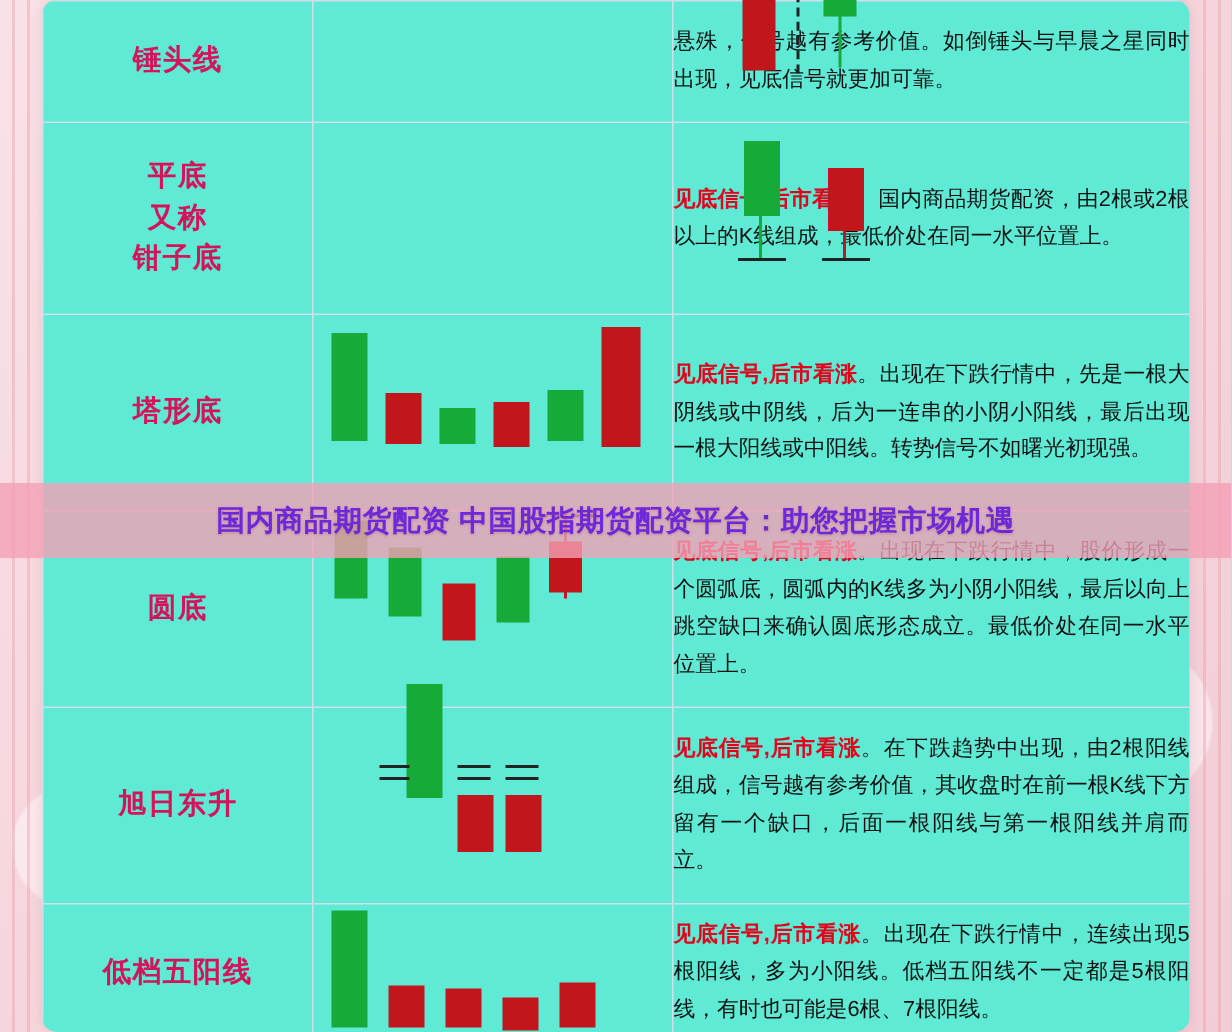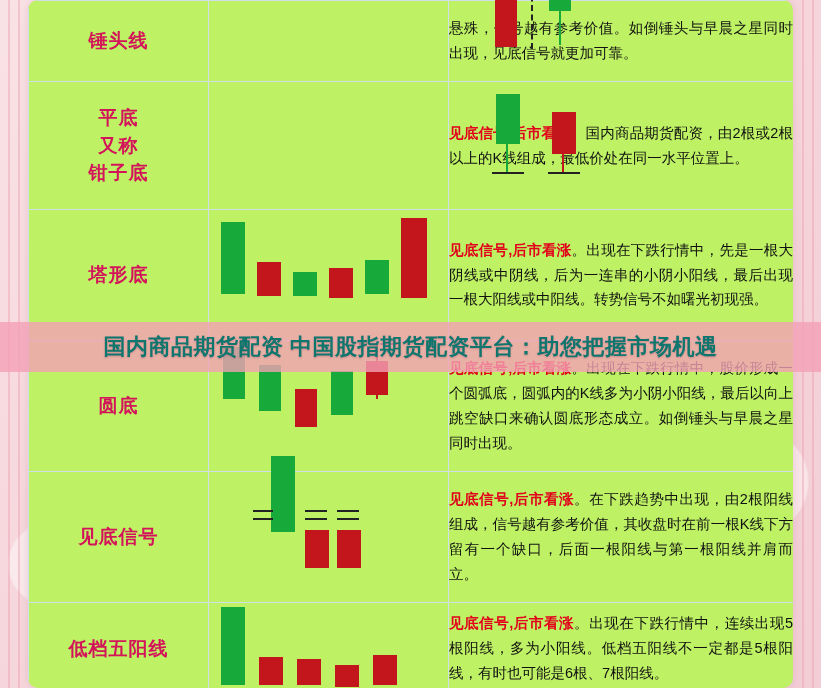--- a/index.html
+++ b/index.html
@@ -31,21 +31,21 @@
     bottom: 0;
     width: 2px;
     background: rgba(236,160,175,0.45);
   }
   .sheet {
     position: absolute;
     left: 28px;
     top: 0;
     width: 765px;
     height: 688px;
-    background: #bef264;
+    background: #5eead4;
     border-radius: 10px;
     box-shadow: 0 0 8px rgba(180,120,135,0.25);
     overflow: hidden;
   }
   table.pattern-table {
     width: 100%;
     border-collapse: collapse;
     table-layout: fixed;
   }
   table.pattern-table td {
@@ -119,22 +119,22 @@
     top: 322px;
     width: 821px;
     height: 50px;
     background: rgba(244,160,182,0.80);
     display: flex;
     align-items: center;
     justify-content: center;
     z-index: 50;
   }
   .watermark-text {
-    color: #0f766e;
-    font-size: 22px;
+    color: #6d28d9;
+    font-size: 19px;
     font-weight: bold;
     letter-spacing: 0.5px;
     white-space: nowrap;
     text-shadow: 0 1px 2px rgba(150,60,90,0.35);
   }
 </style>
 </head>
 <body>
 
 <div class="bg">
@@ -214,26 +214,26 @@
           <div class="cdl body-green" style="left:14px;top:6px;width:22px;height:52px"></div>
           <div class="cdl body-green" style="left:50px;top:24px;width:22px;height:46px"></div>
           <div class="cdl body-red" style="left:86px;top:48px;width:22px;height:38px"></div>
           <div class="cdl body-green" style="left:122px;top:30px;width:22px;height:44px"></div>
           <div class="cdl wick-red" style="left:167px;top:2px;height:56px"></div>
           <div class="cdl body-red" style="left:157px;top:20px;width:22px;height:34px"></div>
           <div class="dash" style="left:150px;top:2px;width:38px"></div>
         </div>
       </td>
       <td class="desc-cell">
-        <span class="hl">见底信号,后市看涨</span><span>。出现在下跌行情中，股价形成一个圆弧底，圆弧内的K线多为小阴小阳线，最后以向上跳空缺口来确认圆底形态成立。如倒锤头与早晨之星同时出现。</span>
+        <span class="hl">见底信号,后市看涨</span><span>。出现在下跌行情中，股价形成一个圆弧底，圆弧内的K线多为小阴小阳线，最后以向上跳空缺口来确认圆底形态成立。最低价处在同一水平位置上。</span>
       </td>
     </tr>
 
     <tr style="height:130px">
-      <td class="name-cell">见底信号</td>
+      <td class="name-cell">旭日东升</td>
       <td>
         <div class="chart-box" style="height:130px">
           <div class="cdl body-green" style="left:62px;top:-16px;width:24px;height:76px"></div>
           <div class="solidline" style="left:44px;top:38px;width:20px"></div>
           <div class="solidline" style="left:44px;top:46px;width:20px"></div>
           <div class="solidline" style="left:96px;top:38px;width:22px"></div>
           <div class="solidline" style="left:96px;top:46px;width:22px"></div>
           <div class="solidline" style="left:128px;top:38px;width:22px"></div>
           <div class="solidline" style="left:128px;top:46px;width:22px"></div>
           <div class="cdl body-red" style="left:96px;top:58px;width:24px;height:38px"></div>

